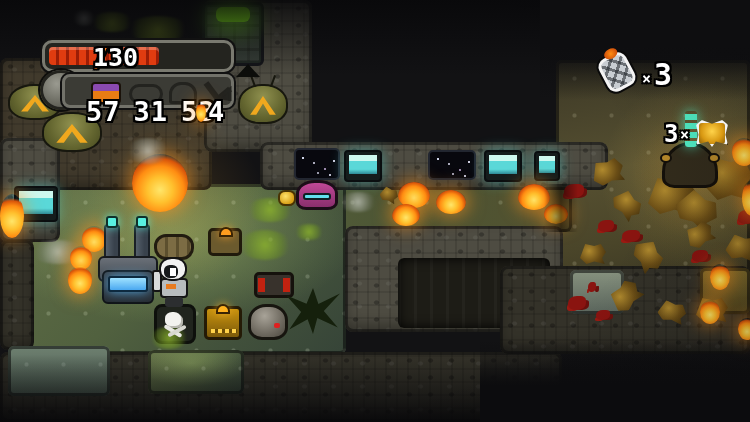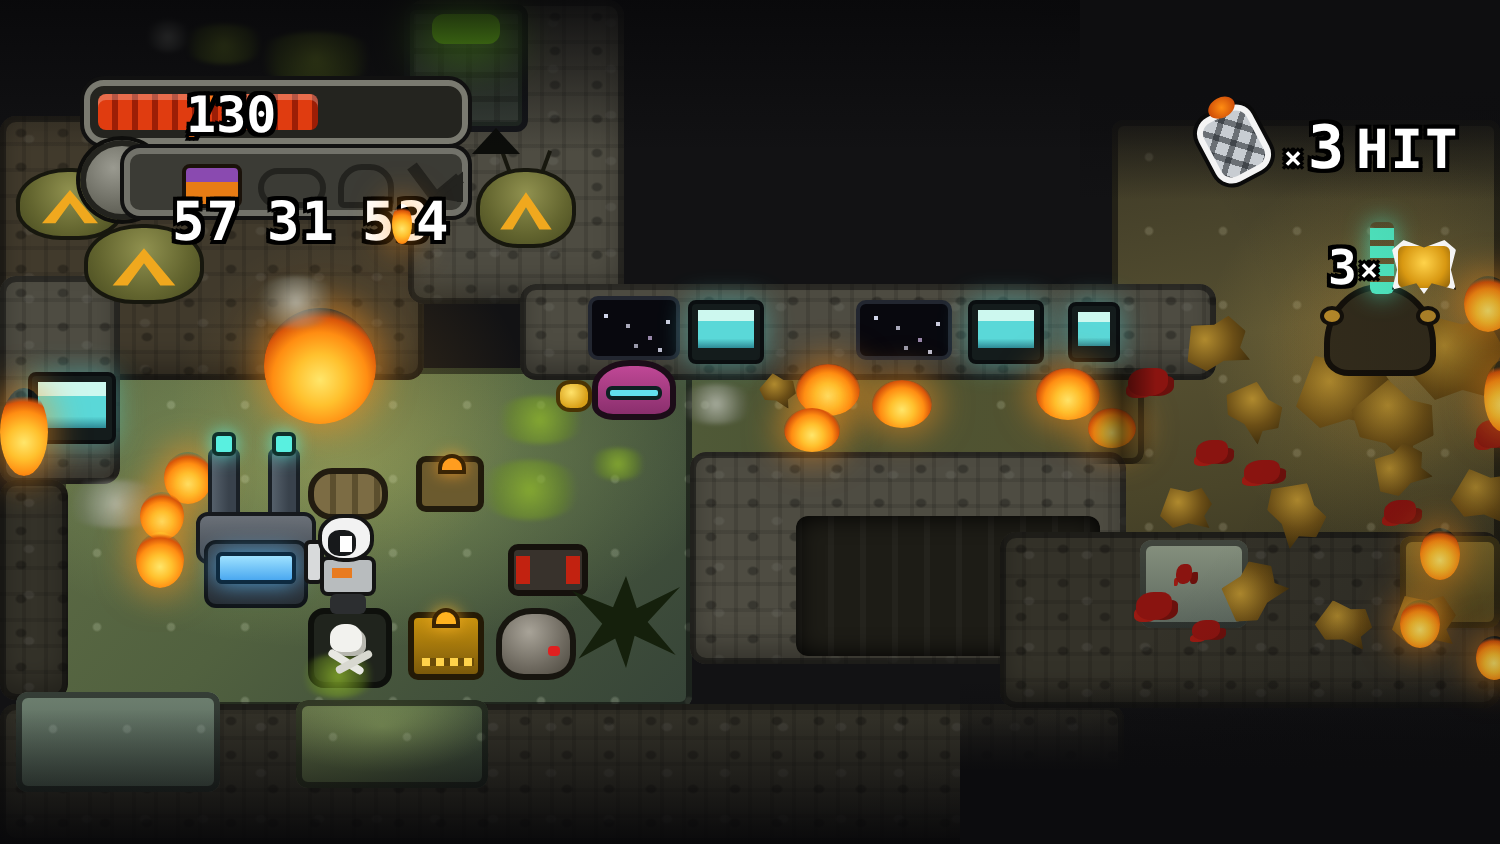--- a/index.html
+++ b/index.html
@@ -293,21 +293,20 @@
     <span class="px" style="left:11px;top:0;font-size:27px;">4</span>
   </div>
 
   <div class="hud" id="grenadehud">
     <span style="left:4px;top:8px;width:30px;height:36px;transform:rotate(-28deg);background:#c8cdd2;border:3px solid #f4f4f4;border-radius:9px;box-shadow:0 0 0 2px #0a0a0a;
       background-image:repeating-linear-gradient(45deg,rgba(30,35,40,.55) 0 3px,transparent 3px 9px),repeating-linear-gradient(-45deg,rgba(30,35,40,.55) 0 3px,transparent 3px 9px);">
       <span style="left:8px;top:-9px;width:14px;height:10px;background:radial-gradient(circle,#ff8d12,#c23c06);border-radius:50%;"></span>
     </span>
     <span class="px" style="left:44px;top:26px;font-size:15px;">×</span>
     <span class="px" style="left:56px;top:14px;font-size:30px;">3</span>
-    <span class="px" style="left:80px;top:16px;font-size:27px;letter-spacing:1px;">HIT</span>
   </div>
 
   <div class="hud" id="loothud">
     <span class="px" style="left:0;top:4px;font-size:24px;">3</span>
     <span class="px" style="left:16px;top:10px;font-size:15px;">×</span>
     <span class="badge" style="left:32px;top:2px;width:32px;height:27px;"></span>
   </div>
 
 </div>
 

